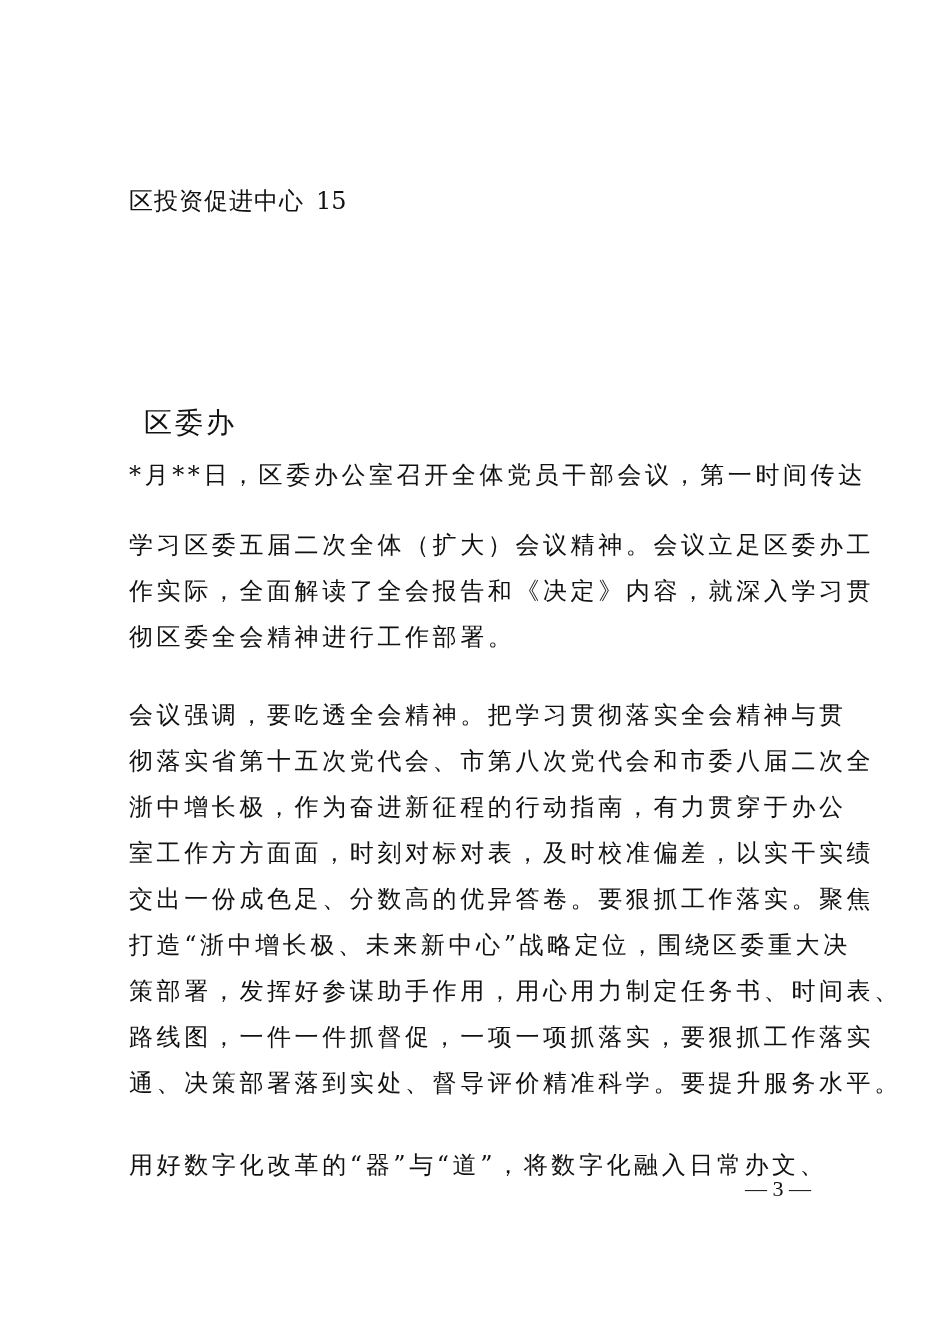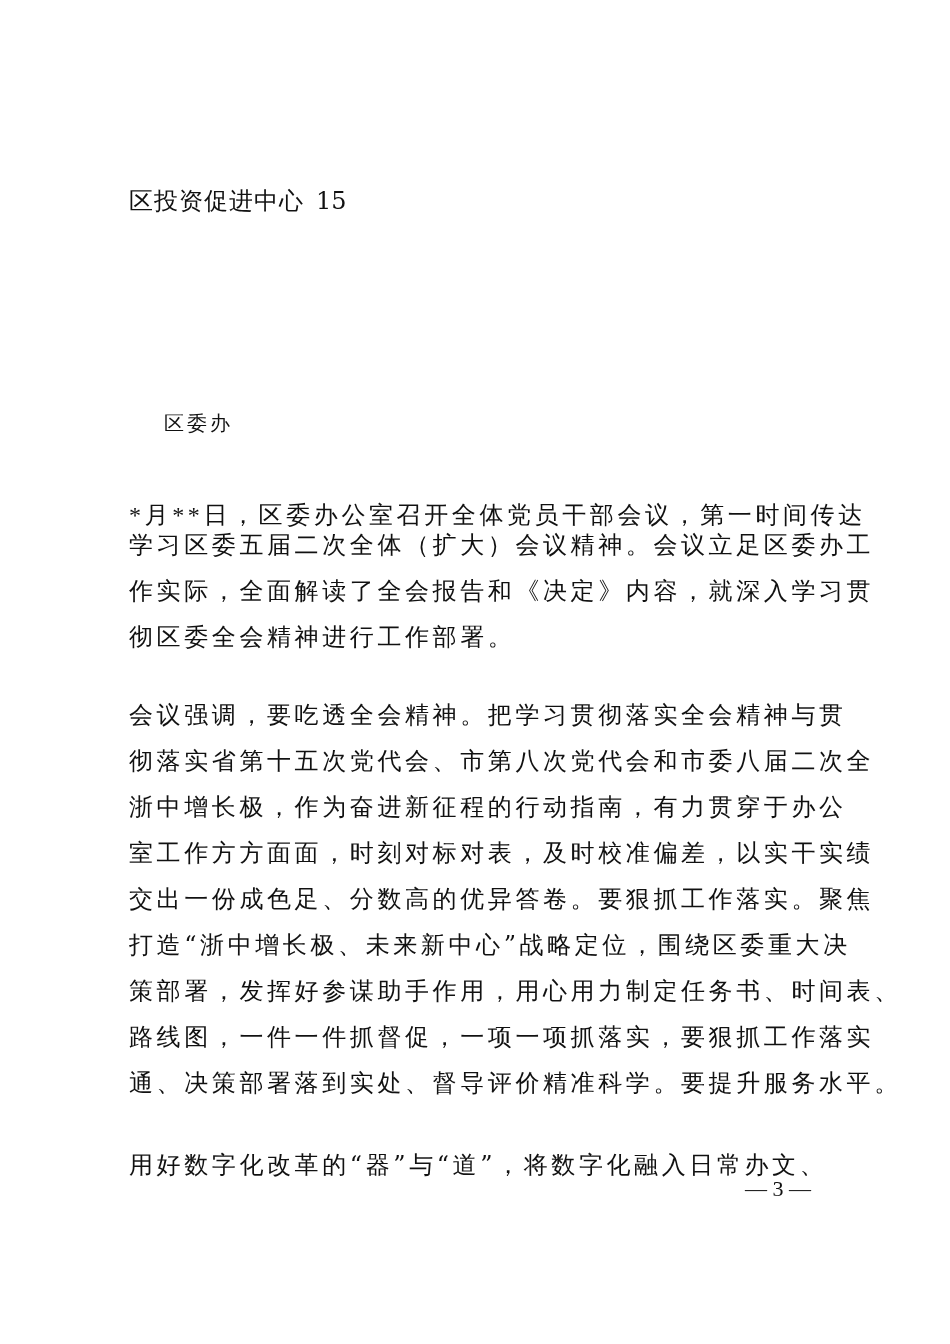--- a/index.html
+++ b/index.html
@@ -37,23 +37,23 @@
       line-height: 30px;
       letter-spacing: 1px;
       white-space: nowrap;
     }
     .heading-top .num {
       margin-left: 12px;
       letter-spacing: 0;
     }
     .section-title {
       position: absolute;
-      left: 164px;
+      left: 144px;
       top: 408px;
-      font-size: 20px;
+      font-size: 28px;
       line-height: 30px;
       letter-spacing: 3px;
       white-space: nowrap;
     }
     .page-number {
       position: absolute;
       left: 745px;
       top: 1176px;
       font-size: 22px;
       line-height: 26px;
@@ -65,21 +65,21 @@
 <body>
 
 <div class="page">
 
   <div class="heading-top">
     <span>区投资促进中心</span><span class="num">15</span>
   </div>
 
   <div class="section-title">区委办</div>
 
-  <div class="line" style="top:500px;font-family:Liberation Serif, serif;"> *月**日，区委办公室召开全体党员干部会议，第一时间传达</div>
+  <div class="line" style="top:460px;"> *月**日，区委办公室召开全体党员干部会议，第一时间传达</div>
   <div class="line" style="top:530px;">学习区委五届二次全体（扩大）会议精神。会议立足区委办工</div>
   <div class="line" style="top:576px;">作实际，全面解读了全会报告和《决定》内容，就深入学习贯</div>
   <div class="line" style="top:622px;">彻区委全会精神进行工作部署。</div>
 
   <div class="line" style="top:700px;">  会议强调，要吃透全会精神。把学习贯彻落实全会精神与贯</div>
   <div class="line" style="top:746px;">彻落实省第十五次党代会、市第八次党代会和市委八届二次全</div>
   <div class="line" style="top:792px;">浙中增长极，作为奋进新征程的行动指南，有力贯穿于办公</div>
   <div class="line" style="top:838px;">室工作方方面面，时刻对标对表，及时校准偏差，以实干实绩</div>
   <div class="line" style="top:884px;">交出一份成色足、分数高的优异答卷。要狠抓工作落实。聚焦</div>
   <div class="line" style="top:930px;">打造“浙中增长极、未来新中心”战略定位，围绕区委重大决</div>

